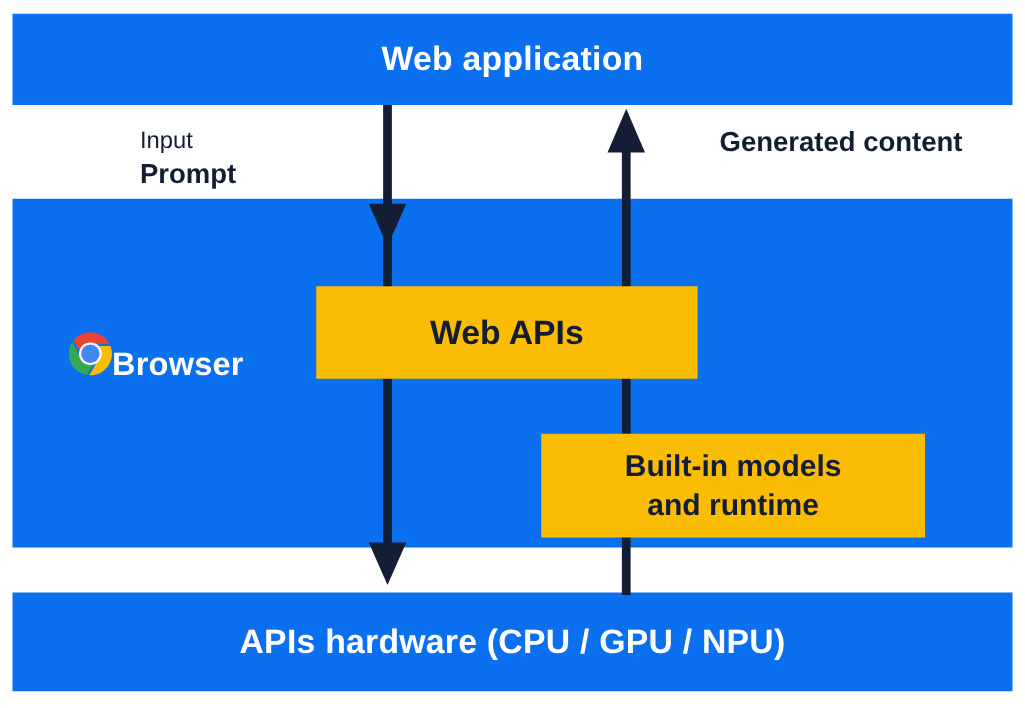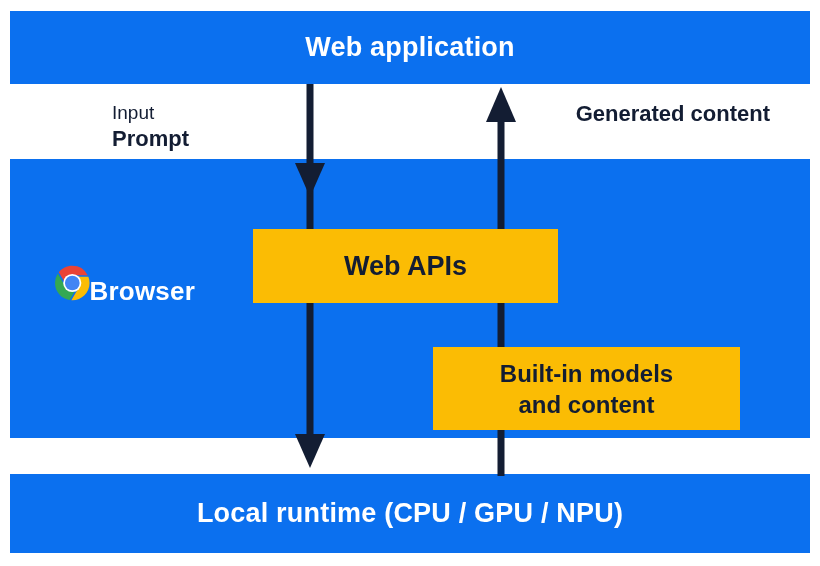--- a/index.html
+++ b/index.html
@@ -74,21 +74,21 @@
 
 <div class="canvas">
 
   <div class="bar top-bar">
     <span class="bar-title">Web application</span>
   </div>
 
   <div class="panel mid-panel"></div>
 
   <div class="bar bottom-bar">
-    <span class="bar-title">Local runtime (CPU / GPU / NPU)</span>
+    <span class="bar-title">APIs hardware (CPU / GPU / NPU)</span>
   </div>
 
   <svg class="arrows" viewBox="0 0 820 566" aria-hidden="true">
     <g>
       <line x1="310" y1="84" x2="310" y2="450" stroke="currentColor" stroke-width="7"></line>
       <polygon points="295,163 325,163 310,197" fill="currentColor"></polygon>
       <polygon points="295,434 325,434 310,468" fill="currentColor"></polygon>
     </g>
     <g>
       <line x1="501" y1="476" x2="501" y2="120" stroke="currentColor" stroke-width="7"></line>
@@ -115,16 +115,16 @@
     </svg>
     <div class="browser-label">Browser</div>
   </div>
 
   <div class="yellow-box box-webapis">
     <span>Web APIs</span>
   </div>
 
   <div class="yellow-box box-models">
     <span>Built-in models</span>
-    <span>and content</span>
+    <span>and runtime</span>
   </div>
 
 </div>
 
 </body></html>

